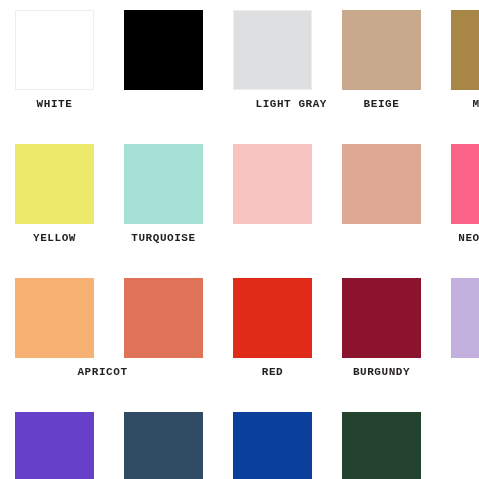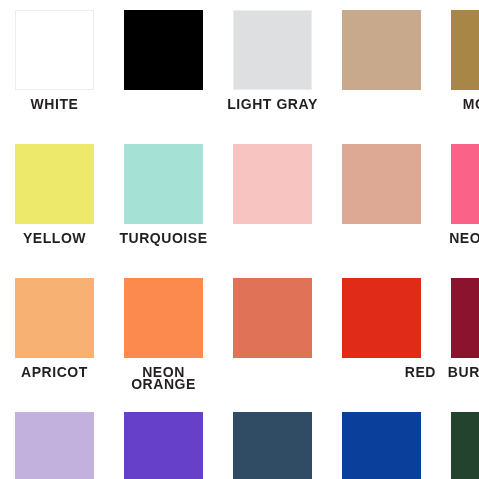--- a/index.html
+++ b/index.html
@@ -45,46 +45,48 @@
   .swatch-chip.outlined {
     border: 1px solid #ededed;
   }
 
   .swatch-label {
     position: absolute;
     left: 0;
     top: 98px;
     width: 109px;
     text-align: center;
-    font-size: 14px;
+    font-size: 11px;
     font-weight: bold;
     letter-spacing: 0.55px;
     line-height: 12px;
     color: #231f20;
     text-transform: uppercase;
     white-space: pre-line;
+    font-family: Liberation Mono, monospace;
   }
 </style>
 </head>
 <body style="background: rgb(255, 255, 255);">
 
 <div id="palette-grid" style="grid-template-columns: repeat(5, 109px);">
     <div class="swatch-cell">
       <div class="swatch-chip outlined" style="background: rgb(255, 255, 255);"></div>
       <div class="swatch-label" style="color: rgb(35, 31, 32);">WHITE</div>
     </div>
     <div class="swatch-cell">
       <div class="swatch-chip" style="background: rgb(0, 0, 0);"></div>
     </div>
     <div class="swatch-cell">
       <div class="swatch-chip outlined" style="background: rgb(222, 223, 225);"></div>
-      <div class="swatch-label" style="color: rgb(35, 31, 32);">LIGHT GRAY</div>
+      <div class="swatch-label" style="color: rgb(35, 31, 32); text-align: right;">LIGHT GRAY</div>
     </div>
     <div class="swatch-cell">
       <div class="swatch-chip" style="background: rgb(201, 169, 140);"></div>
+      <div class="swatch-label" style="color: rgb(35, 31, 32);">BEIGE</div>
     </div>
     <div class="swatch-cell">
       <div class="swatch-chip" style="background: rgb(168, 135, 70);"></div>
       <div class="swatch-label" style="color: rgb(35, 31, 32);">MOCHA</div>
     </div>
     <div class="swatch-cell">
       <div class="swatch-chip" style="background: rgb(237, 233, 106);"></div>
       <div class="swatch-label" style="color: rgb(35, 31, 32);">YELLOW</div>
     </div>
     <div class="swatch-cell">
@@ -96,33 +98,28 @@
     </div>
     <div class="swatch-cell">
       <div class="swatch-chip" style="background: rgb(221, 169, 149);"></div>
     </div>
     <div class="swatch-cell">
       <div class="swatch-chip" style="background: rgb(250, 99, 135);"></div>
       <div class="swatch-label" style="color: rgb(35, 31, 32);">NEON PINK</div>
     </div>
     <div class="swatch-cell">
       <div class="swatch-chip" style="background: rgb(247, 178, 115);"></div>
-      <div class="swatch-label" style="color: rgb(35, 31, 32);">APRICOT</div>
-    </div>
-    <div class="swatch-cell">
-      <div class="swatch-chip" style="background: rgb(252, 138, 78);"></div>
-      <div class="swatch-label" style="color: rgb(35, 31, 32);">NEON
-ORANGE</div>
+      <div class="swatch-label" style="color: rgb(35, 31, 32); padding-left: 48px;">APRICOT</div>
     </div>
     <div class="swatch-cell">
       <div class="swatch-chip" style="background: rgb(224, 114, 87);"></div>
     </div>
     <div class="swatch-cell">
       <div class="swatch-chip" style="background: rgb(224, 43, 24);"></div>
-      <div class="swatch-label" style="color: rgb(35, 31, 32); text-align: right;">RED</div>
+      <div class="swatch-label" style="color: rgb(35, 31, 32);">RED</div>
     </div>
     <div class="swatch-cell">
       <div class="swatch-chip" style="background: rgb(140, 19, 46);"></div>
       <div class="swatch-label" style="color: rgb(35, 31, 32);">BURGUNDY</div>
     </div>
     <div class="swatch-cell">
       <div class="swatch-chip" style="background: rgb(194, 176, 221);"></div>
       <div class="swatch-label" style="color: rgb(35, 31, 32);"></div>
     </div>
     <div class="swatch-cell">

